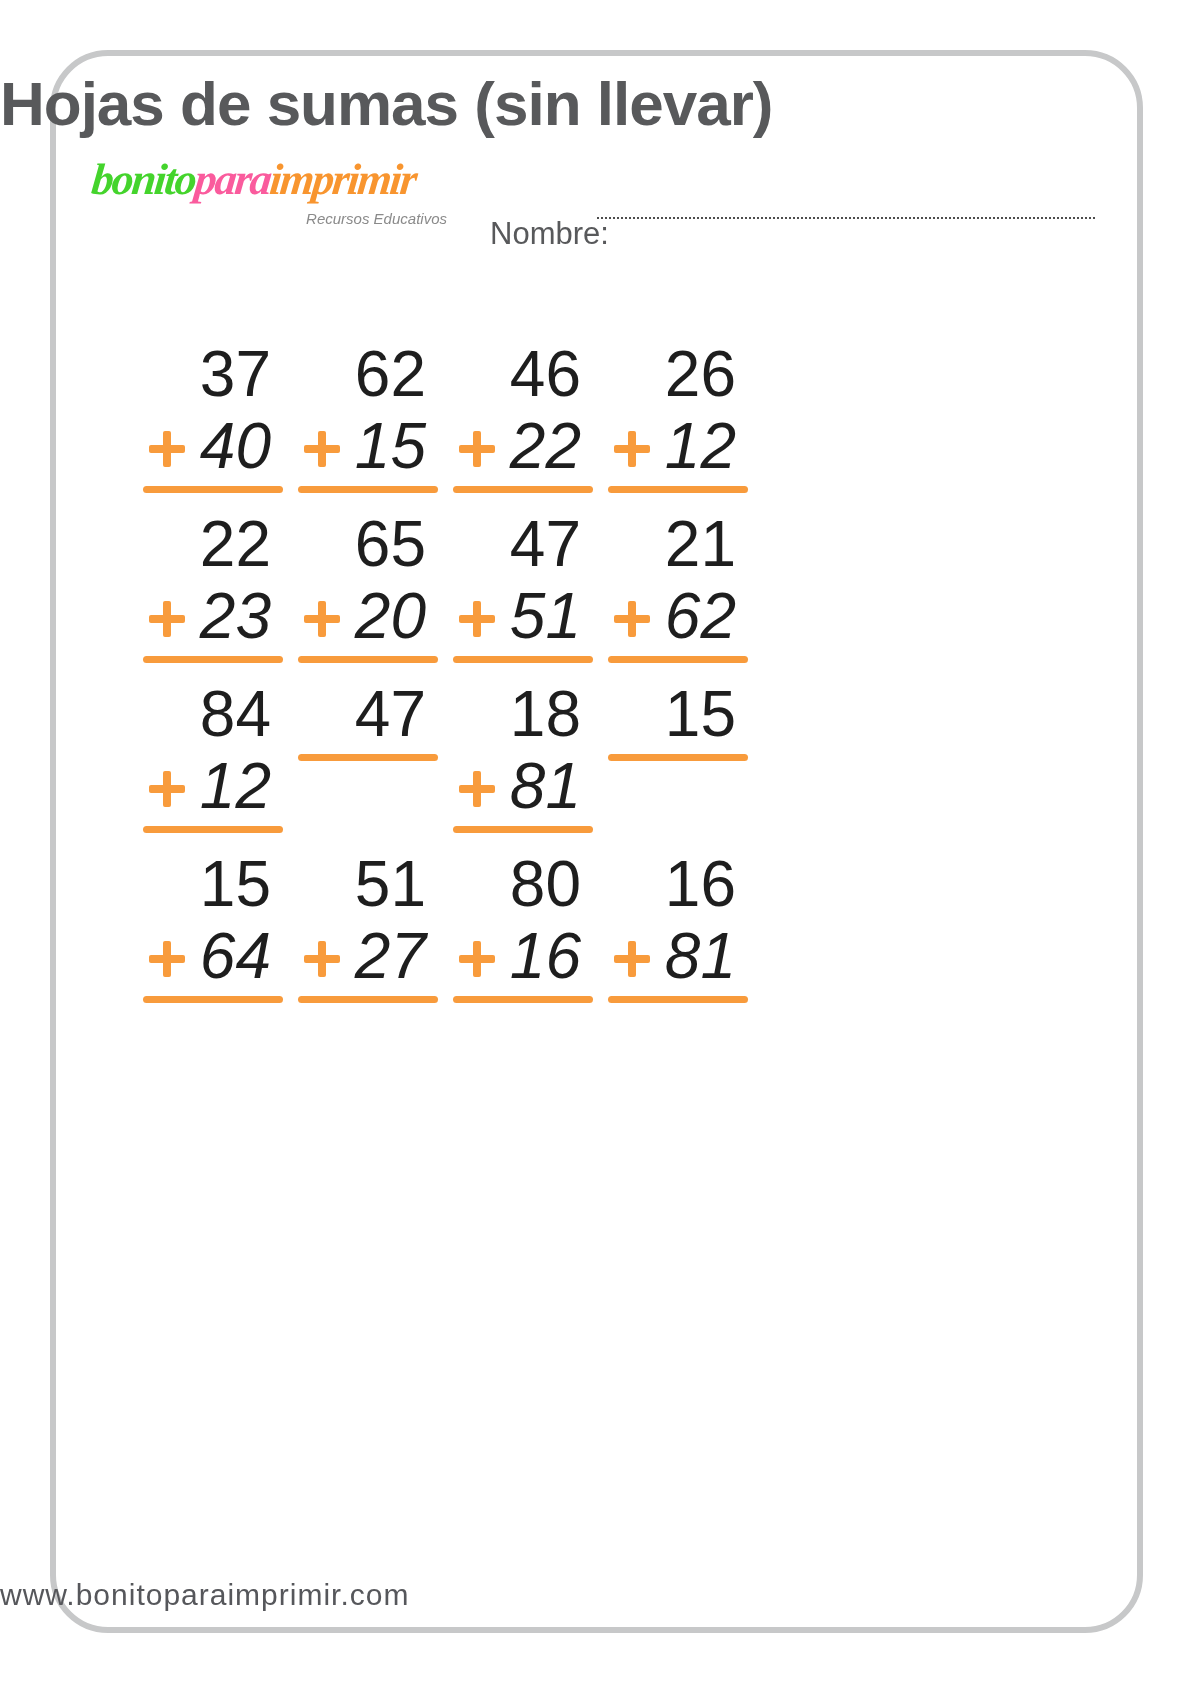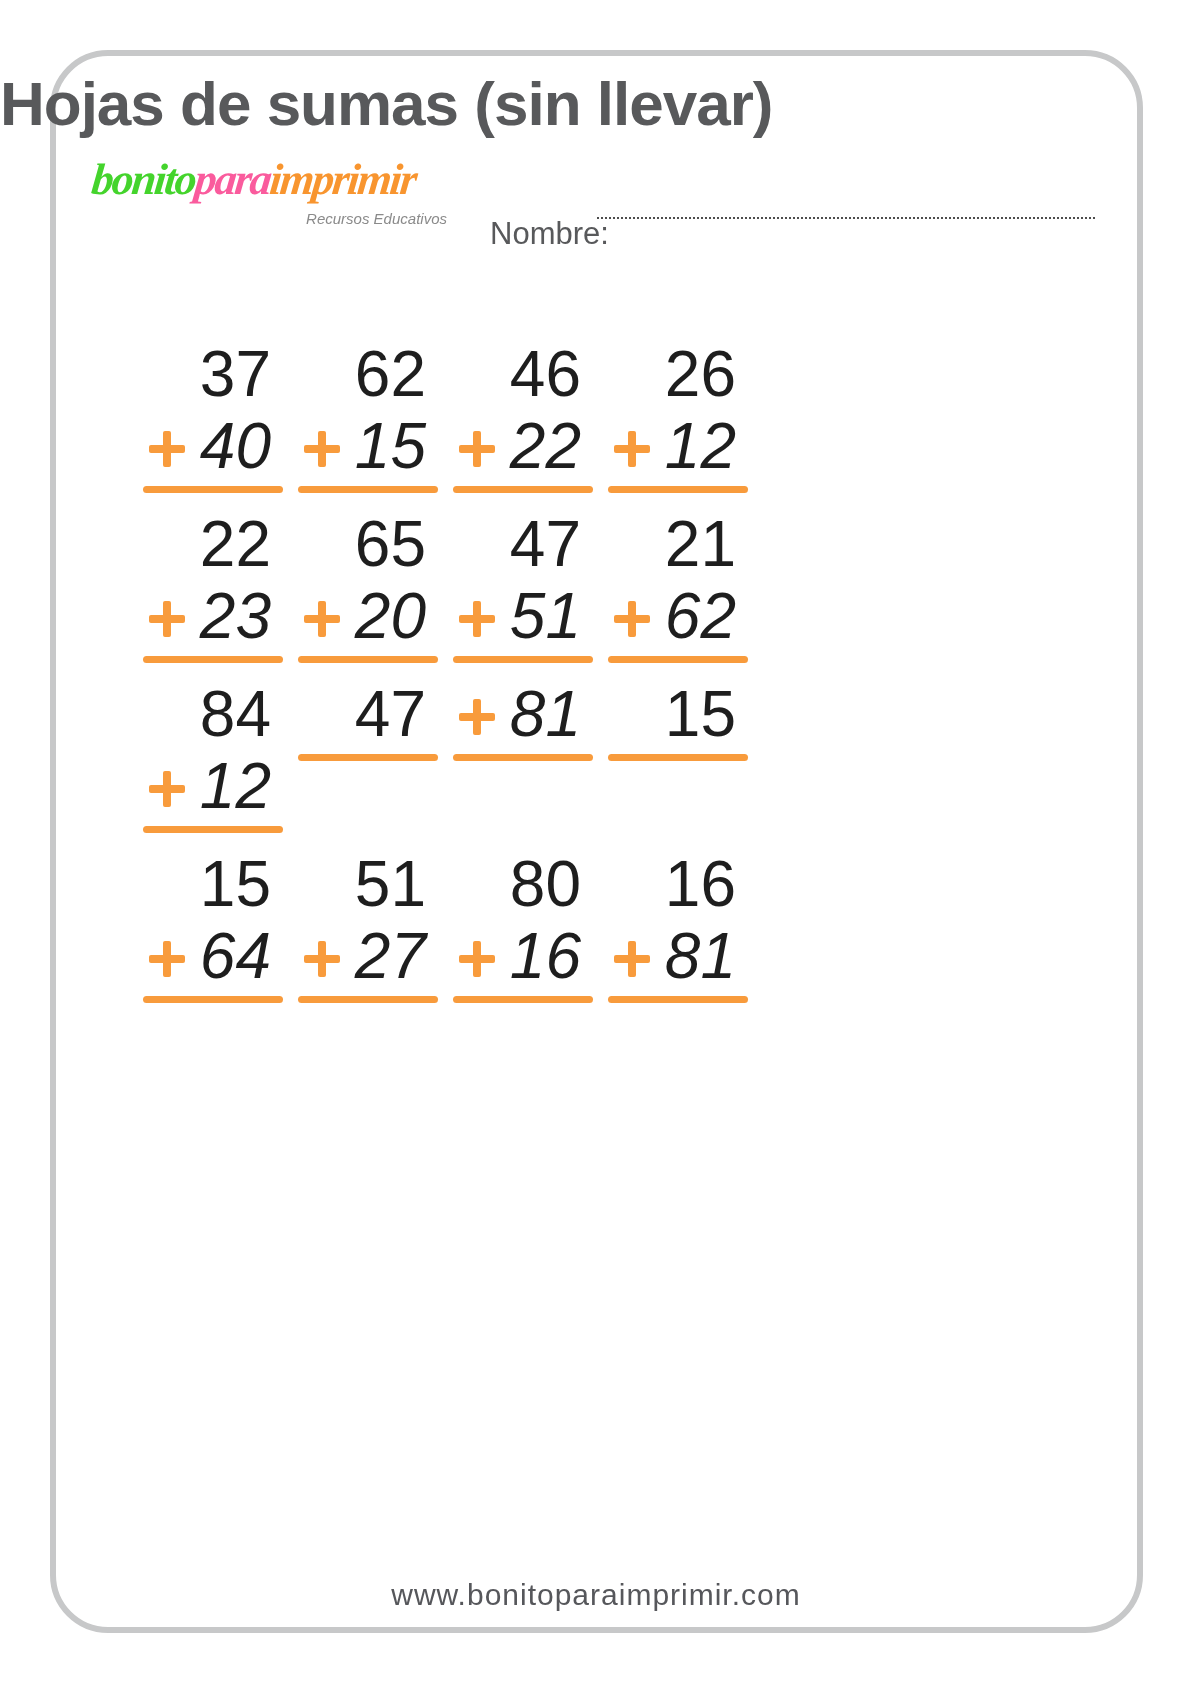--- a/index.html
+++ b/index.html
@@ -129,21 +129,21 @@
     width: 140px; height: 7px;
     border-radius: 4px;
     background: var(--accent-orange, #f89b3c);
   }
 
   
   .footer-url {
     position: absolute;
     left: 0; right: 0;
     top: 1578px;
-    text-align: center;
+    text-align: left;
     font-size: 30px;
     letter-spacing: 1px;
     color: var(--footer-gray, #56575b);
   }
 </style>
 </head>
 <body>
 
 <div class="frame"></div>
 
@@ -238,20 +238,21 @@
     </div>
     <div class="answer-line"></div>
   </div>
 
   <div class="problem">
     <span class="top-number">47</span>
     <div class="answer-line"></div>
   </div>
 
   <div class="problem">
+    <span class="top-number">18</span>
     <div class="bottom-row">
       <div class="plus-icon"></div>
       <span class="bottom-number">81</span>
     </div>
     <div class="answer-line"></div>
   </div>
 
   <div class="problem">
     <span class="top-number">15</span>
     <div class="answer-line"></div>

